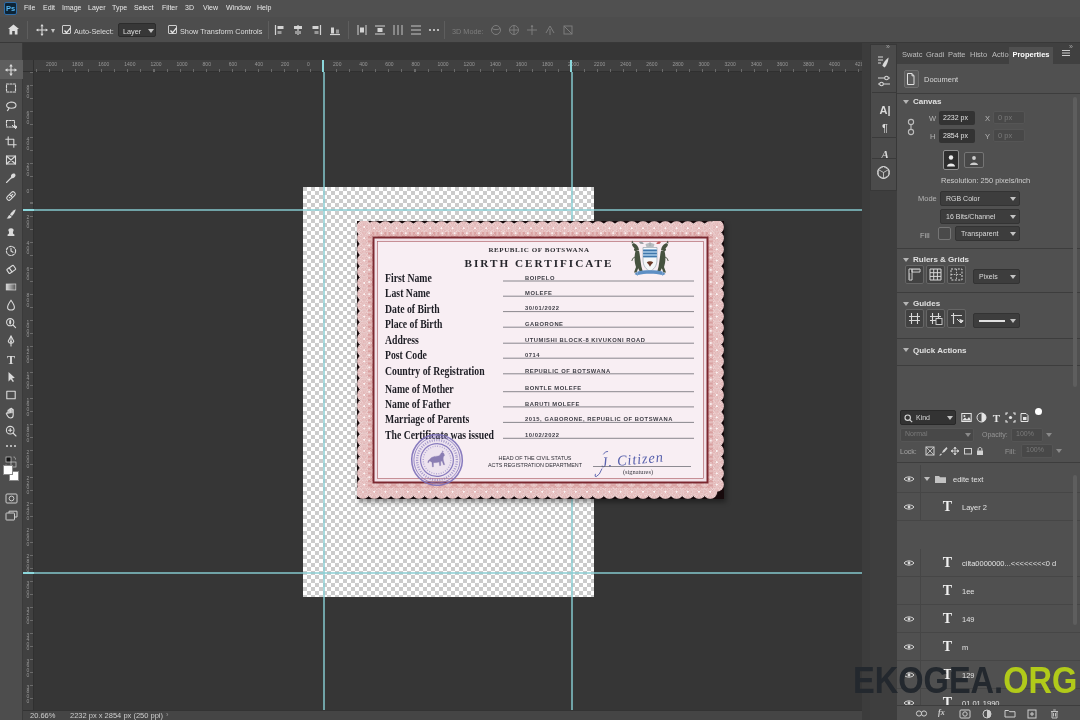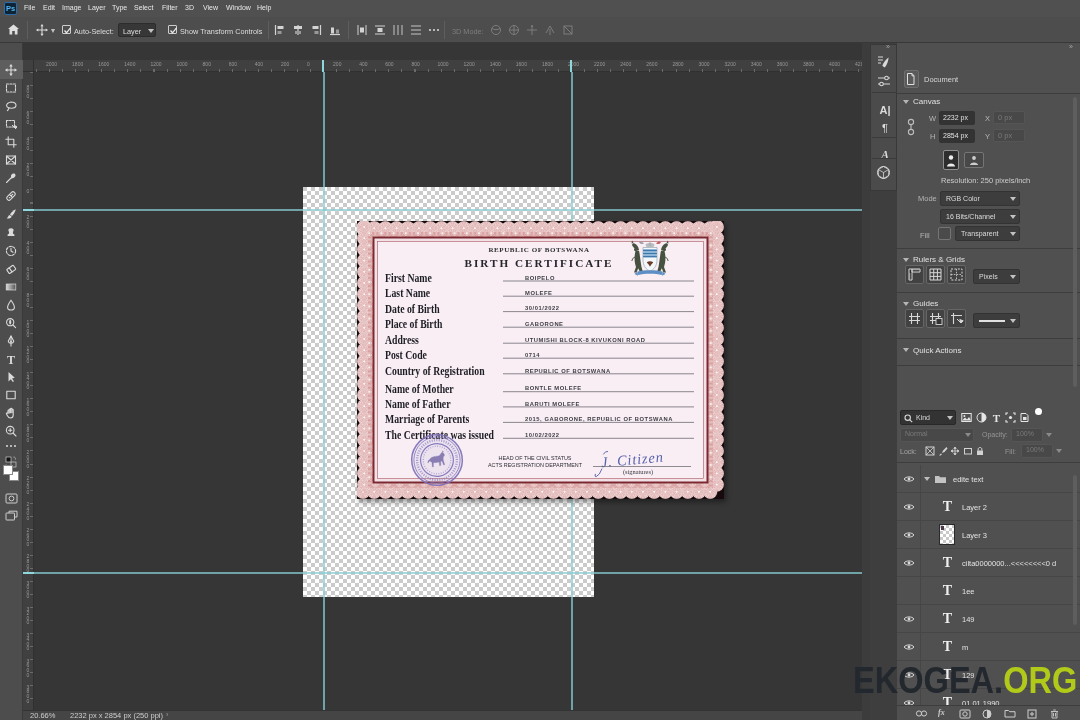--- a/index.html
+++ b/index.html
@@ -56,21 +56,21 @@
   #gutter { left:862px; top:43px; width:8px; height:677px; background:#3c3c3c; }
   #istripcol { left:870px; top:43px; width:27px; height:677px; background:#3e3e3e; }
   #iconstrip { position:absolute; left:0px; top:1px; width:27px; height:147px; background:#4b4b4b;
     border:1px solid #383838; color:#d8d8d8; }
   #rightpanel { left:897px; top:43px; width:183px; height:677px; background:#505050; }
   #ptabs { position:absolute; left:0; top:0; width:183px; height:21px; background:#404040;
     color:#bdbdbd; font-size:7.5px; }
   .ptab { position:absolute; top:7px; }
   #ptabact { position:absolute; left:112px; top:4px; width:44px; height:17px; background:#505050;
     color:#ffffff; font-size:7.5px; font-weight:bold; text-align:center; line-height:15px; }
-  .sechead { position:absolute; left:16px; color:#e0e0e0; font-size:8px; font-weight:normal; }
+  .sechead { position:absolute; left:16px; color:#e0e0e0; font-size:8px; font-weight:bold; }
   .plabel { position:absolute; color:#b5b5b5; font-size:7.5px; }
   .pinput { position:absolute; background:#333333; border-radius:2px; color:#e0e0e0;
     font-size:7px; padding:2.5px 4px; height:14px; white-space:nowrap; }
   .pdrop { position:absolute; background:#3d3d3d; border:1px solid #333333; border-radius:2px;
     color:#dcdcdc; font-size:7px; padding:2.5px 5px; height:15px; white-space:nowrap; }
   .pinputdis { position:absolute; background:#484848; border:1px solid #555555; border-radius:2px;
     color:#7a7a7a; font-size:7.5px; padding:1px 4px; white-space:nowrap; }
   .pdivider { position:absolute; left:0; width:183px; height:1px; background:#3d3d3d; }
   .pbtn { position:absolute; width:19px; height:19px; background:#424242; border:1px solid #666666;
     border-radius:2px; }
@@ -735,20 +735,33 @@
             <path d="M7.5 1.5 L12.7 4.5 V10.5 L7.5 13.5 L2.3 10.5 V4.5 Z M7.5 7.5 L12.7 4.5 M7.5 7.5 L2.3 4.5 M7.5 7.5 V13.5" fill="none" stroke="#d8d8d8" stroke-width="0.8"></path>
           </svg>
         </div>
         <div style="position:absolute;left:1px;top:47px;width:25px;height:1px;background:#3a3a3a"></div>
         <div style="position:absolute;left:1px;top:92px;width:25px;height:1px;background:#3a3a3a"></div>
         <div style="position:absolute;left:1px;top:113px;width:25px;height:1px;background:#3a3a3a"></div>
       </div>
     <span style="position:absolute;left:16px;top:0px;color:#a5a5a5;font-size:7px">»</span>
   </div>
   <div class="abs" id="rightpanel">
+      <div id="ptabs">
+        <span class="ptab" style="left:5px">Swatc</span>
+        <span class="ptab" style="left:29px">Gradi</span>
+        <span class="ptab" style="left:51px">Patte</span>
+        <span class="ptab" style="left:73px">Histo</span>
+        <span class="ptab" style="left:95px">Actio</span>
+        <div id="ptabact">Properties</div>
+        <div style="position:absolute;left:164px;top:6px">
+          <svg width="10" height="8" viewBox="0 0 10 8" style="">
+            <path d="M1 1.5 H9 M1 4 H9 M1 6.5 H9" stroke="#cdcdcd" stroke-width="1.1"></path>
+          </svg>
+        </div>
+      </div>
       <div style="position:absolute;left:7px;top:27px;width:15px;height:18px;background:#5a5a5a;border:1px solid #6e6e6e;border-radius:2px;text-align:center">
         <svg width="11" height="14" viewBox="0 0 11 14" style="margin-top:1px">
           <path d="M2.5 1.5 H7 L9 3.8 V12.5 H2.5 Z" fill="none" stroke="#e0e0e0" stroke-width="1"></path>
           <path d="M7 1.5 V3.8 H9" fill="none" stroke="#e0e0e0" stroke-width="1"></path>
         </svg>
       </div>
       <span style="position:absolute;left:27px;top:32px;color:#d6d6d6;font-size:7.5px">Document</span>
       <div class="pdivider" style="top:50px"></div>
       <div style="position:absolute;width:0;height:0;border-left:3.5px solid transparent;border-right:3.5px solid transparent;border-top:4.5px solid #b5b5b5;left:6px;top:57px"></div>
       <span class="sechead" style="top:54px">Canvas</span>
@@ -938,33 +951,20 @@
         <div class="leye">
           <svg width="12" height="8" viewBox="0 0 12 8" style="">
             <path d="M1 4 C3 1.2 9 1.2 11 4 C9 6.8 3 6.8 1 4 Z" fill="none" stroke="#d8d8d8" stroke-width="1"></path>
             <circle cx="6" cy="4" r="1.4" fill="#d8d8d8"></circle>
           </svg>
         </div>
         <div class="leyesep"></div>
         <div class="lthumbT">T</div>
         <span class="lname" style="left:65px">Layer 2</span>
       </div>
-      <div class="lrow" style="top:478px">
-        <div class="leye">
-          <svg width="12" height="8" viewBox="0 0 12 8" style="">
-            <path d="M1 4 C3 1.2 9 1.2 11 4 C9 6.8 3 6.8 1 4 Z" fill="none" stroke="#d8d8d8" stroke-width="1"></path>
-            <circle cx="6" cy="4" r="1.4" fill="#d8d8d8"></circle>
-          </svg>
-        </div>
-        <div class="leyesep"></div>
-        <div style="position:absolute;left:42px;top:3px;width:16px;height:21px;background:conic-gradient(#ffffff 0 25%, #c8c8c8 0 50%, #ffffff 0 75%, #c8c8c8 0) 0 0 / 6px 6px;border:1px solid #2a2a2a">
-          <div style="position:absolute;left:1px;top:1px;width:3px;height:4px;background:#4a3a4a"></div>
-        </div>
-        <span class="lname" style="left:65px">Layer 3</span>
-      </div>
       <div class="lrow" style="top:506px">
         <div class="leye">
           <svg width="12" height="8" viewBox="0 0 12 8" style="">
             <path d="M1 4 C3 1.2 9 1.2 11 4 C9 6.8 3 6.8 1 4 Z" fill="none" stroke="#d8d8d8" stroke-width="1"></path>
             <circle cx="6" cy="4" r="1.4" fill="#d8d8d8"></circle>
           </svg>
         </div>
         <div class="leyesep"></div>
         <div class="lthumbT">T</div>
         <span class="lname" style="left:65px">cilta0000000...&lt;&lt;&lt;&lt;&lt;&lt;&lt;&lt;0 d</span>

